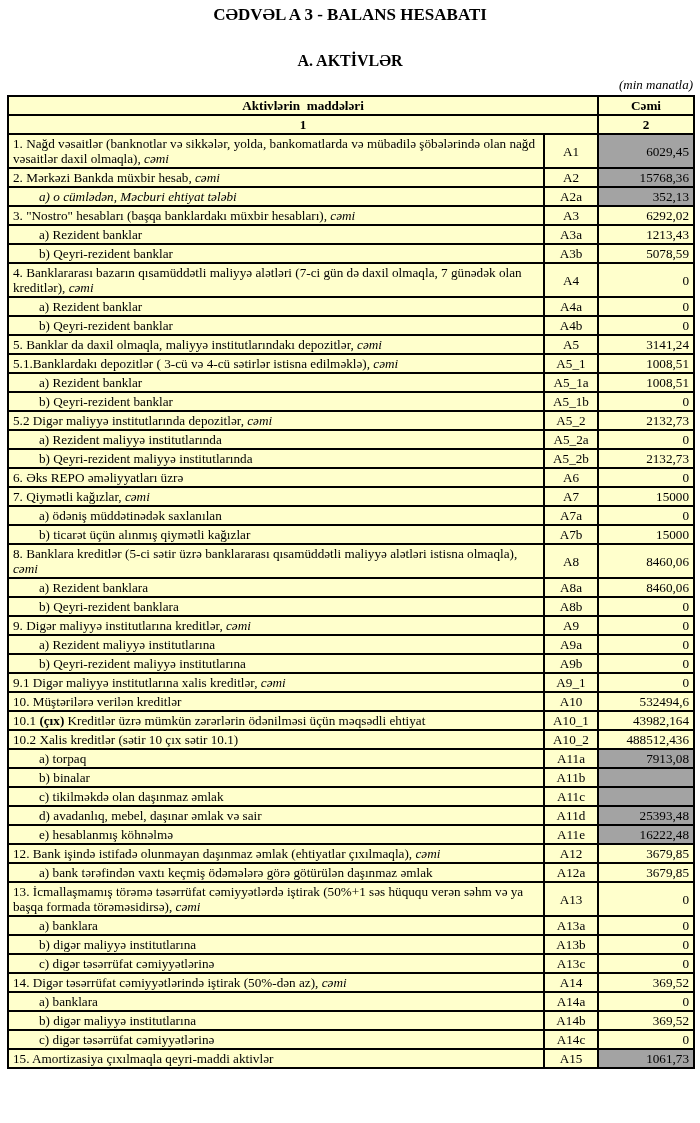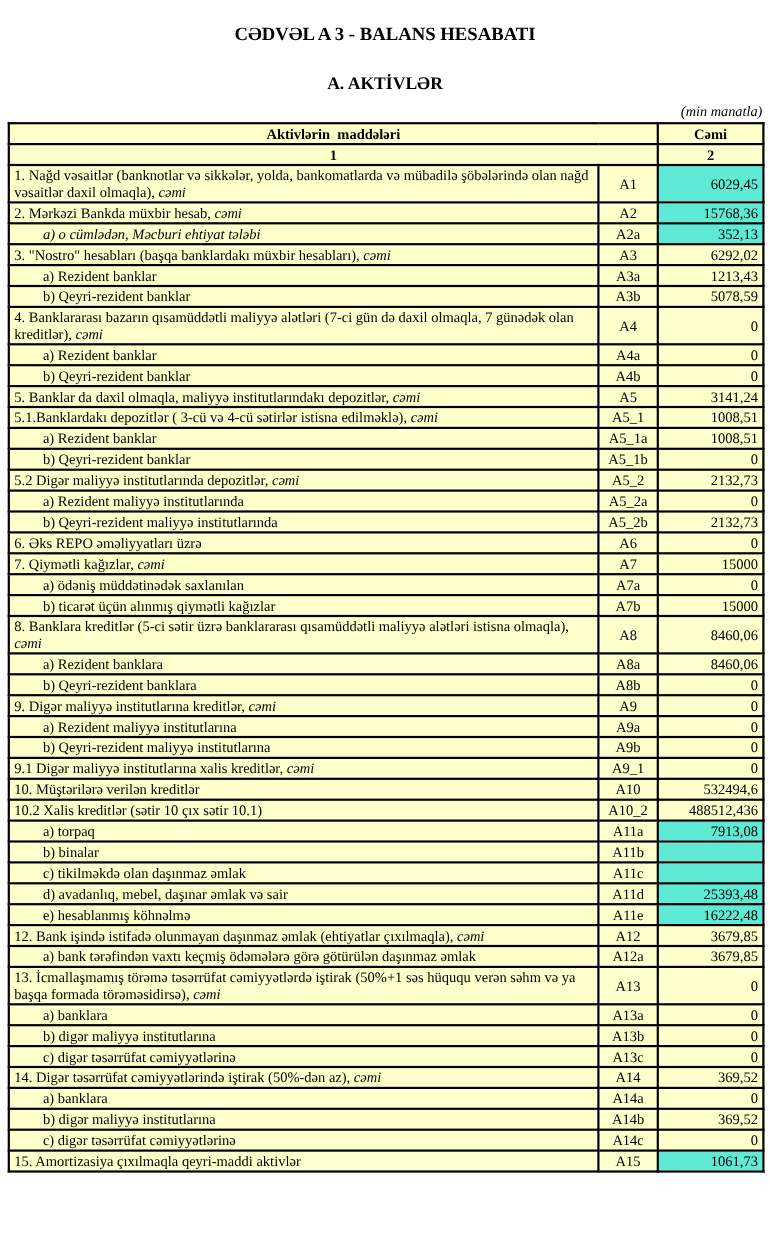--- a/index.html
+++ b/index.html
@@ -1,20 +1,20 @@
 <!DOCTYPE html>
 <html><head>
 <meta charset="utf-8">
 <style>
   html,body{margin:0;padding:0;}
   body{
     width:700px;height:1123px;overflow:hidden;background:#ffffff;color:#000;
     font-family:"Liberation Serif", serif;
   }
-  .doc{padding:20px 7px 0 7px;}
+  .doc{padding:4px 7px 0 7px;}
   .title{ text-align:center; font-weight:bold; }
   .title .l1{font-size:17px;line-height:22px;}
   .title .l2{font-size:16px;line-height:21px;margin-top:24px;}
   .unit-note{
     text-align:right;font-style:italic;font-size:13px;line-height:16px;
     margin:6px 0 2px 0;
   }
   table{
     border-collapse:collapse;table-layout:fixed;width:686px;
   }
@@ -25,21 +25,21 @@
     font-size:13.2px;line-height:15px;
     padding:1px 4px;
     vertical-align:middle;
     overflow:hidden;
   }
   td.hdr{font-weight:bold;text-align:center;white-space:pre-wrap;}
   td.c-label{text-align:left;}
   td.c-label.indent{padding-left:30px;}
   td.c-code{text-align:center;}
   td.c-value{text-align:right;}
-  td.c-value.white{background:#5eead4;}
+  td.c-value.white{background:#a3a3a3;}
   .it{font-style:italic;}
   .bd{font-weight:bold;}
 </style>
 </head>
 <body>
 
 <div class="doc">
   <div class="title">
     <div class="l1">CƏDVƏL A 3 - BALANS HESABATI</div>
     <div class="l2">A. AKTİVLƏR</div>
@@ -195,20 +195,25 @@
           <td class="c-label"><span>9.1 Digər maliyyə institutlarına xalis kreditlər, </span><span class="it">cəmi</span></td>
           <td class="c-code">A9_1</td>
           <td class="c-value">0</td>
         </tr>
         <tr>
           <td class="c-label"><span>10. Müştərilərə verilən kreditlər</span></td>
           <td class="c-code">A10</td>
           <td class="c-value">532494,6</td>
         </tr>
         <tr>
+          <td class="c-label"><span>10.1 </span><span class="bd">(çıx)</span><span> Kreditlər üzrə mümkün zərərlərin ödənilməsi üçün məqsədli ehtiyat</span></td>
+          <td class="c-code">A10_1</td>
+          <td class="c-value">43982,164</td>
+        </tr>
+        <tr>
           <td class="c-label"><span>10.2 Xalis kreditlər (sətir 10 çıx sətir 10.1)</span></td>
           <td class="c-code">A10_2</td>
           <td class="c-value">488512,436</td>
         </tr>
         <tr>
           <td class="c-label indent"><span>a) torpaq</span></td>
           <td class="c-code">A11a</td>
           <td class="c-value white">7913,08</td>
         </tr>
         <tr>

